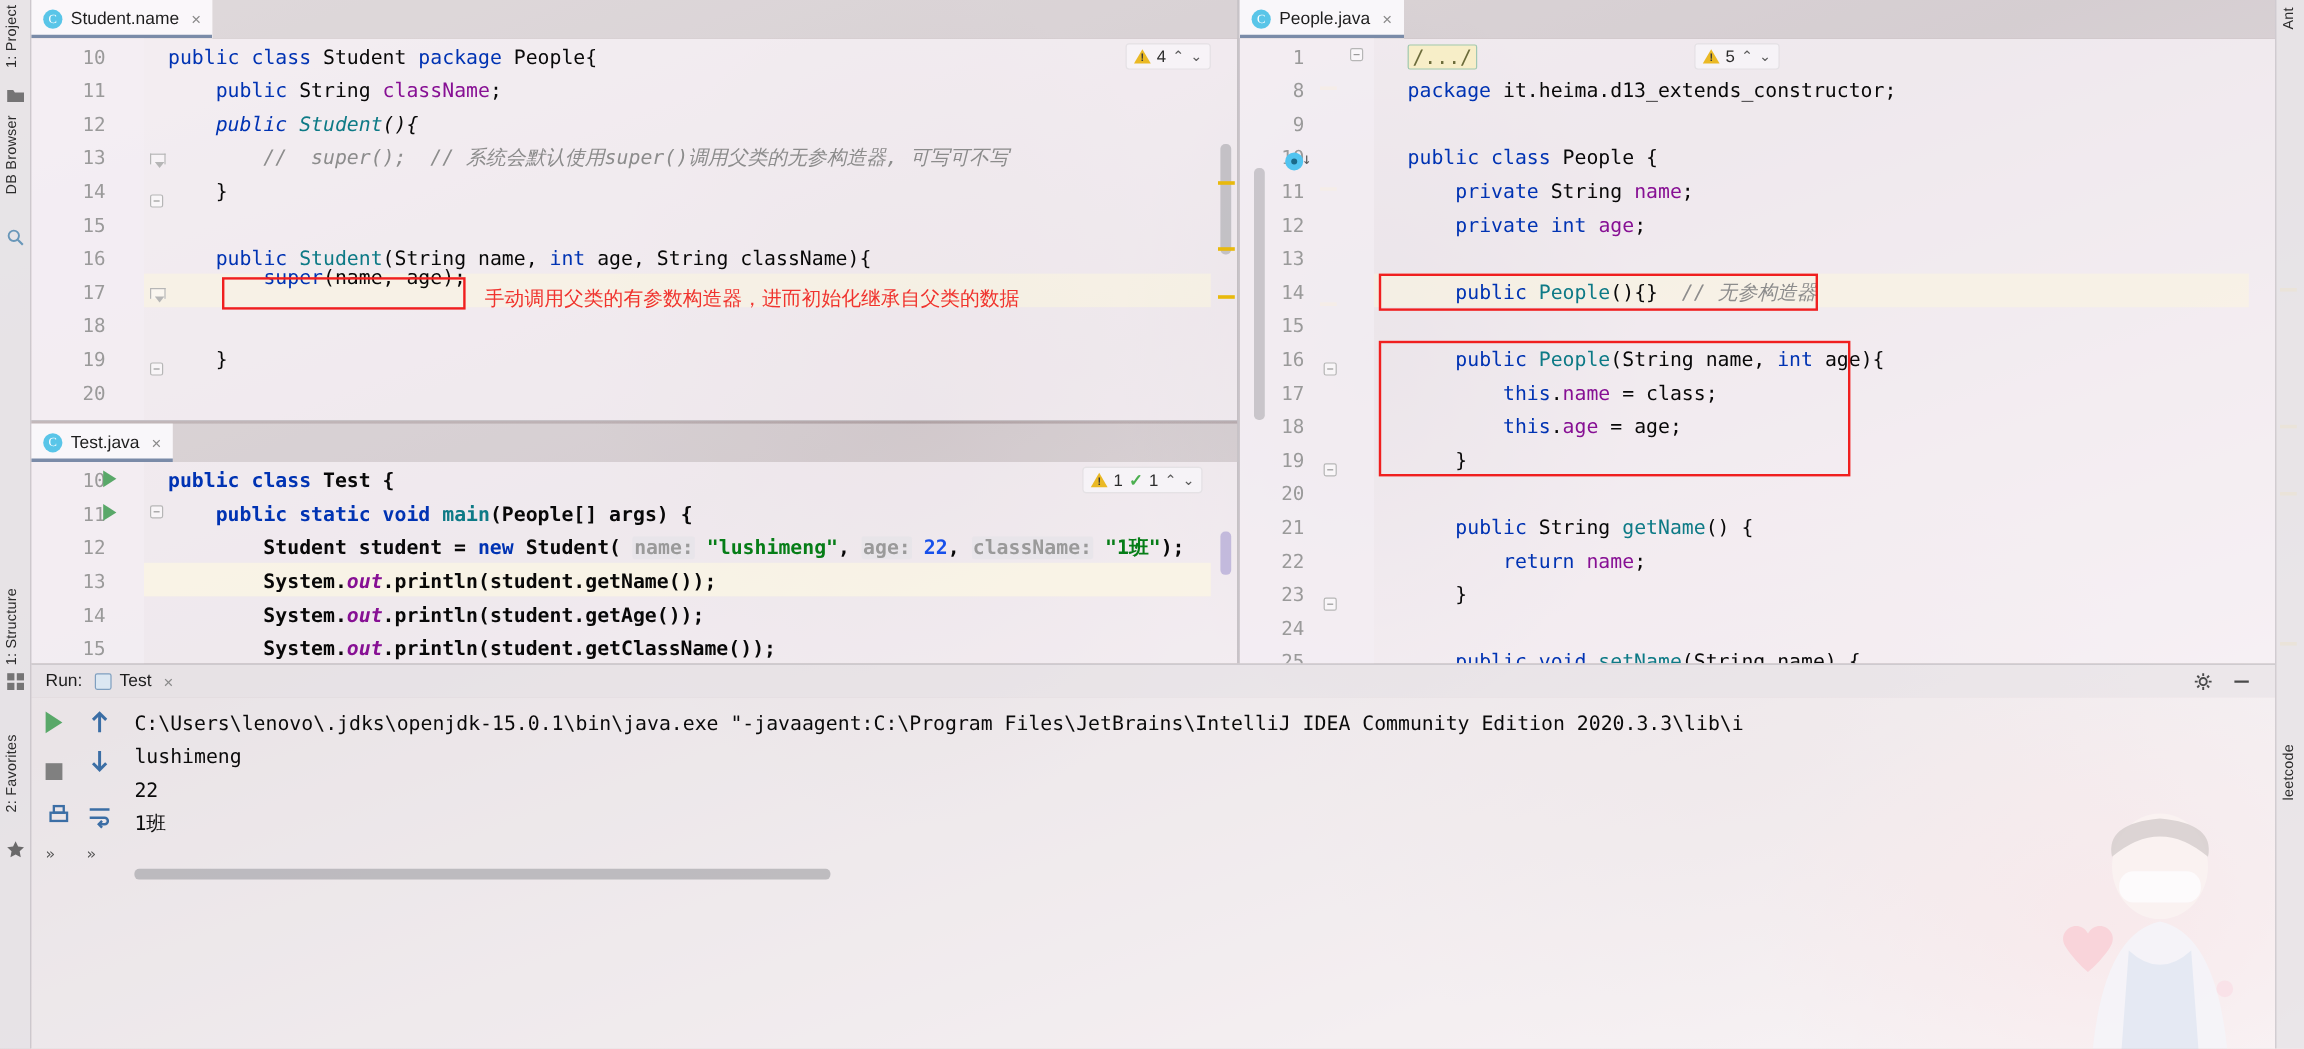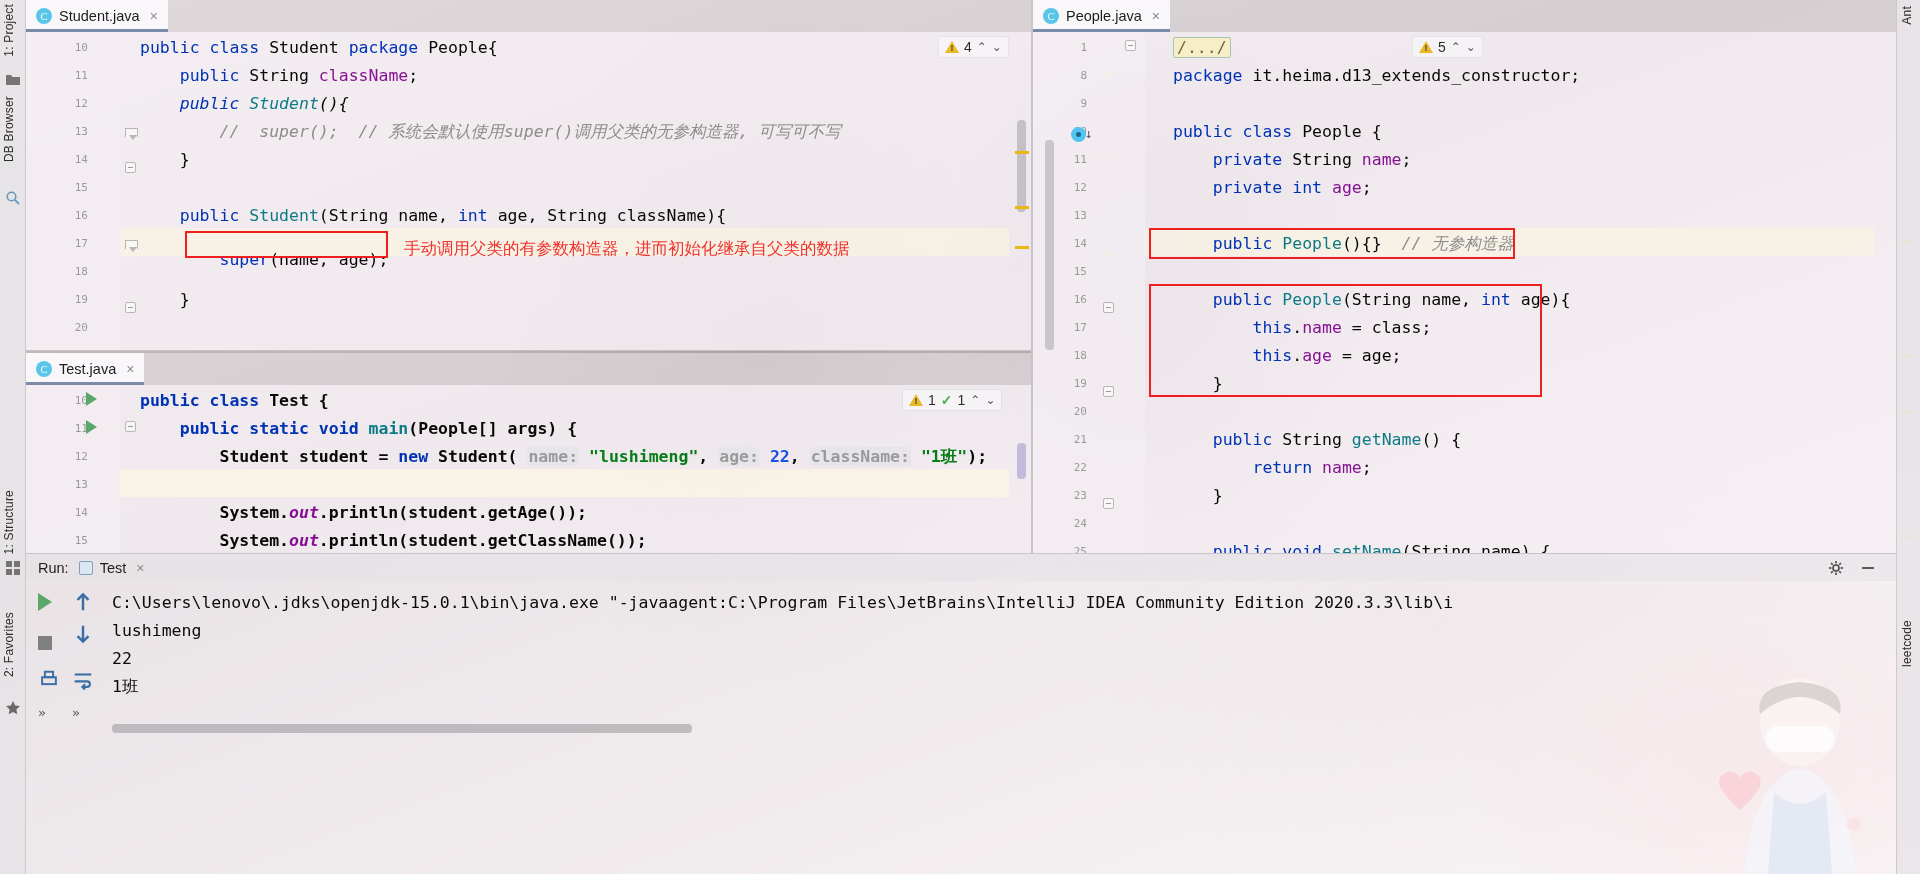--- a/index.html
+++ b/index.html
@@ -84,21 +84,21 @@
     position: absolute; top: 0; bottom: 0; left: 0;
     background: rgba(243,238,243,0.70);
   }
   .code-area { position: absolute; top: 0; bottom: 0; overflow: hidden; }
   .ln {
     position: absolute; height: 28px; line-height: 28px;
     white-space: pre; color: #080808;
   }
   .lno {
     position: absolute; height: 28px; line-height: 28px;
-    color: #9a9a9a; font-size: 11px; text-align: right;
+    color: #9a9a9a; font-size: 16px; text-align: right;
   }
   .rowhl { position: absolute; height: 28px; background: rgba(252,246,222,0.55); }
   .rowhl2 { position: absolute; height: 28px; background: rgba(252,247,226,0.70); }
 
   
   .kw  { color: #0033b3; }
   .cls { color: #0d7a86; }
   .fld { color: #871094; }
   .str { color: #067d17; }
   .num { color: #1750eb; }
@@ -235,38 +235,38 @@
   </div>
 
   <div class="toolstrip-right">
     <div class="vtab" style="top:6px; left:3px;"><span>Ant</span></div>
     <div class="vtab" style="top:620px; left:3px;"><span>leetcode</span></div>
   </div>
 
   <div class="tabbar" style="left:26px; top:0; width:1005px;">
     <div class="etab active">
       <span class="jicon">C</span>
-      <span>Student.java</span>
+      <span>Student.name</span>
       <span class="tabclose">×</span>
     </div>
   </div>
 
   <div class="editor" id="ed-student" style="left:26px; top:32px; width:1005px; height:318px;">
     <div class="ed-bg"></div>
     <div class="gutter" style="width:94px;"></div>
     <div class="rowhl" style="left:94px; right:22px; top:196px;"></div>
     <div class="code-area" id="code-student" style="left:94px; right:22px;">
         <div class="ln" style="top: 2px; left: 20px;"><span class="kw">public </span><span class="kw">class </span><span>Student </span><span class="kw">package </span><span>People{</span></div>
         <div class="ln" style="top: 30px; left: 20px;"><span>    </span><span class="kw">public </span><span>String </span><span class="fld">className</span><span>;</span></div>
         <div class="ln" style="top: 58px; left: 20px; font-style: italic;"><span>    </span><span class="kw">public </span><span class="cls">Student</span><span>(){</span></div>
         <div class="ln" style="top: 86px; left: 20px;"><span class="cmt">        //  super();  // 系统会默认使用super()调用父类的无参构造器, 可写可不写</span></div>
         <div class="ln" style="top: 114px; left: 20px;"><span>    }</span></div>
         <div class="ln" style="top: 142px; left: 20px;"></div>
         <div class="ln" style="top: 170px; left: 20px;"><span>    </span><span class="kw">public </span><span class="cls">Student</span><span>(String name, </span><span class="kw">int</span><span> age, String className){</span></div>
-        <div class="ln" style="top: 214px; left: 20px;"><span>        </span><span class="kw">super</span><span>(name, age);</span></div>
+        <div class="ln" style="top: 186px; left: 20px;"><span>        </span><span class="kw">super</span><span>(name, age);</span></div>
         <div class="ln" style="top: 254px; left: 20px;"><span>    }</span></div>
         <div class="ln" style="top: 282px; left: 20px;"></div>
       </div>
     <div id="lno-student">
         <div class="lno" style="top: 2px; left: 8px; width: 54px;">10</div>
         <div class="lno" style="top: 30px; left: 8px; width: 54px;">11</div>
         <div class="lno" style="top: 58px; left: 8px; width: 54px;">12</div>
         <div class="lno" style="top: 86px; left: 8px; width: 54px;">13</div>
         <div class="lno" style="top: 114px; left: 8px; width: 54px;">14</div>
         <div class="lno" style="top: 142px; left: 8px; width: 54px;">15</div>
@@ -308,20 +308,21 @@
   </div>
 
   <div class="editor" id="ed-test" style="left:26px; top:385px; width:1005px; height:168px;">
     <div class="ed-bg"></div>
     <div class="gutter" style="width:94px;"></div>
     <div class="rowhl2" style="left:94px; right:22px; top:84px;"></div>
     <div class="code-area" id="code-test" style="left:94px; right:22px;font-weight:bold;">
         <div class="ln" style="top: 2px; left: 20px;"><span class="kw">public </span><span class="kw">class </span><span>Test </span><span>{</span></div>
         <div class="ln" style="top: 30px; left: 20px;"><span>    </span><span class="kw">public </span><span class="kw">static </span><span class="kw">void </span><span class="cls">main</span><span>(People[] args) {</span></div>
         <div class="ln" style="top: 58px; left: 20px;"><span>        Student student = </span><span class="kw">new </span><span>Student( </span><span class="hint">name:</span><span> </span><span class="str">"lushimeng"</span><span>, </span><span class="hint">age:</span><span> </span><span class="num">22</span><span>, </span><span class="hint">className:</span><span> </span><span class="str">"1班"</span><span>);</span></div>
+        <div class="ln" style="top: 86px; left: 20px;"><span>        System.</span><span class="stc">out</span><span>.println(student.getName());</span></div>
         <div class="ln" style="top: 142px; left: 20px;"><span>        System.</span><span class="stc">out</span><span>.println(student.getClassName());</span></div>
         <div class="ln" style="top: 114px; left: 20px;"><span>        System.</span><span class="stc">out</span><span>.println(student.getAge());</span></div>
       </div>
     <div id="lno-test">
         <div class="lno" style="top: 2px; left: 8px; width: 54px;">10</div>
         <div class="lno" style="top: 30px; left: 8px; width: 54px;">11</div>
         <div class="lno" style="top: 58px; left: 8px; width: 54px;">12</div>
         <div class="lno" style="top: 86px; left: 8px; width: 54px;">13</div>
         <div class="lno" style="top: 114px; left: 8px; width: 54px;">14</div>
         <div class="lno" style="top: 142px; left: 8px; width: 54px;">15</div>

